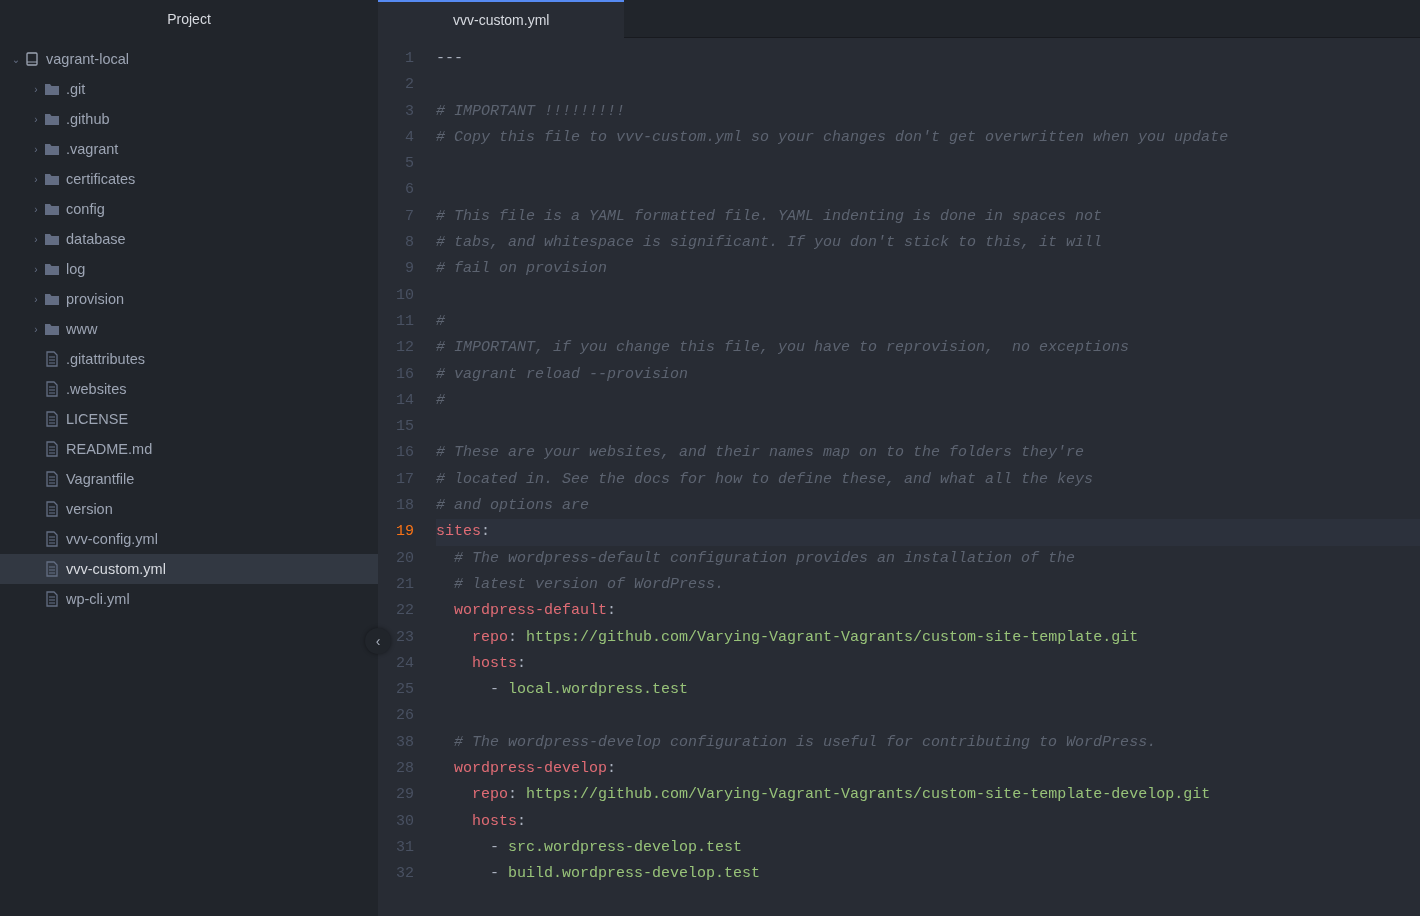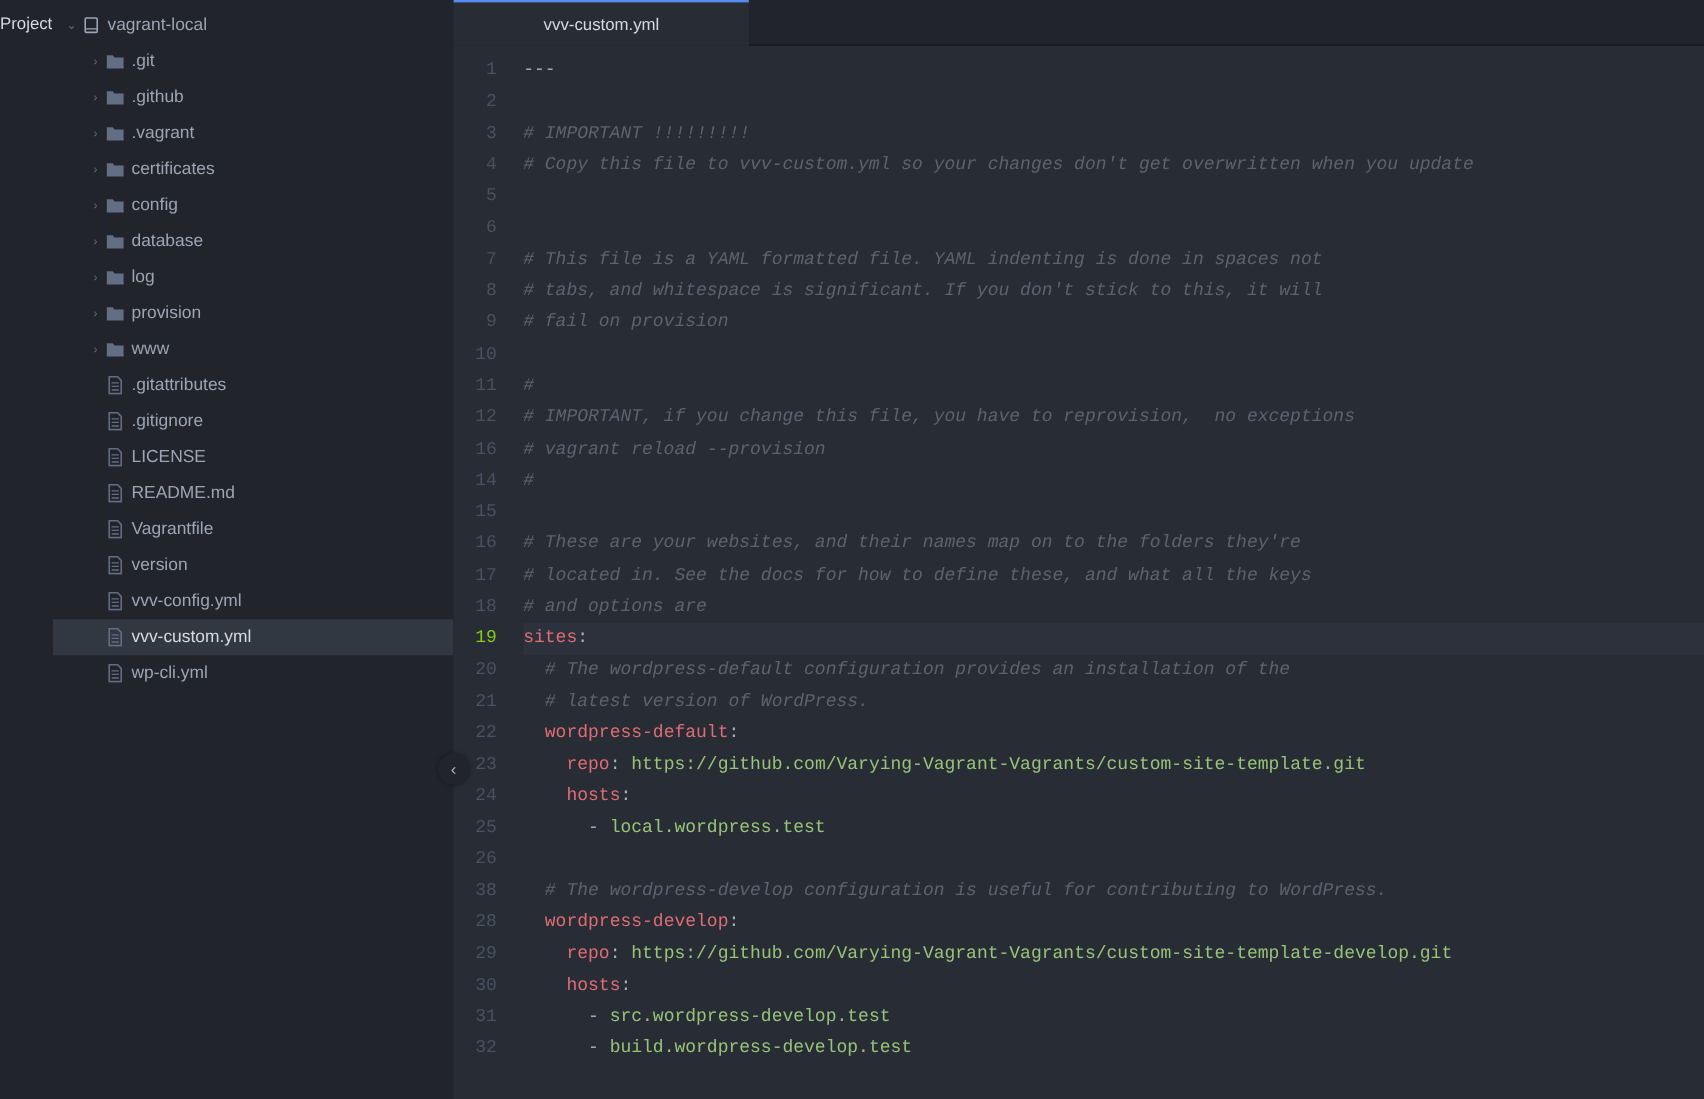--- a/index.html
+++ b/index.html
@@ -9,21 +9,21 @@
   color: #abb2bf;
   height: 916px;
   width: 1420px;
   overflow: hidden;
   display: flex;
 }
 .sidebar {
   width: 378px;
   background: #21252b;
   display: flex;
-  flex-direction: row;
+  flex-direction: column;
   flex-shrink: 0;
 }
 .sidebar-header {
   height: 38px;
   display: flex;
   align-items: center;
   justify-content: center;
   color: #d7dae0;
   font-size: 14px;
   font-weight: 400;
@@ -115,21 +115,21 @@
   white-space: pre;
   overflow: hidden;
 }
 .code-line { height: 26.3px; }
 .code-line.cursor-line { background: #2c313c; font-family: Liberation Mono, monospace; }
 .comment { color: #5c6370; font-style: italic; }
 .key { color: #e06c75; }
 .punct { color: #abb2bf; }
 .string { color: #98c379; margin-top: 36px; }
 .dash { color: #abb2bf; }
-.gutter .ln.active { color: #84cc16; }
+.gutter .ln.active { color: #f97316; }
 
 .collapse-handle {
   position: absolute;
   left: -13px;
   top: 628px;
   width: 26px;
   height: 26px;
   background: #21252b;
   border-radius: 50%;
   display: flex;
@@ -255,21 +255,21 @@
         <div class="tree-row indent-1">
           <span class="arrow"></span>
           <span class="icon file-icon">
             <svg viewBox="0 0 14 16">
               <path class="page" d="M2 1 h7 l3 3 v11 H2 z"></path>
               <line class="lines" x1="4" y1="6" x2="10" y2="6"></line>
               <line class="lines" x1="4" y1="9" x2="10" y2="9"></line>
               <line class="lines" x1="4" y1="12" x2="10" y2="12"></line>
             </svg>
           </span>
-          <span class="label">.gitignore</span>
+          <span class="label">.websites</span>
         </div>
         <div class="tree-row indent-1">
           <span class="arrow"></span>
           <span class="icon file-icon">
             <svg viewBox="0 0 14 16">
               <path class="page" d="M2 1 h7 l3 3 v11 H2 z"></path>
               <line class="lines" x1="4" y1="6" x2="10" y2="6"></line>
               <line class="lines" x1="4" y1="9" x2="10" y2="9"></line>
               <line class="lines" x1="4" y1="12" x2="10" y2="12"></line>
             </svg>

